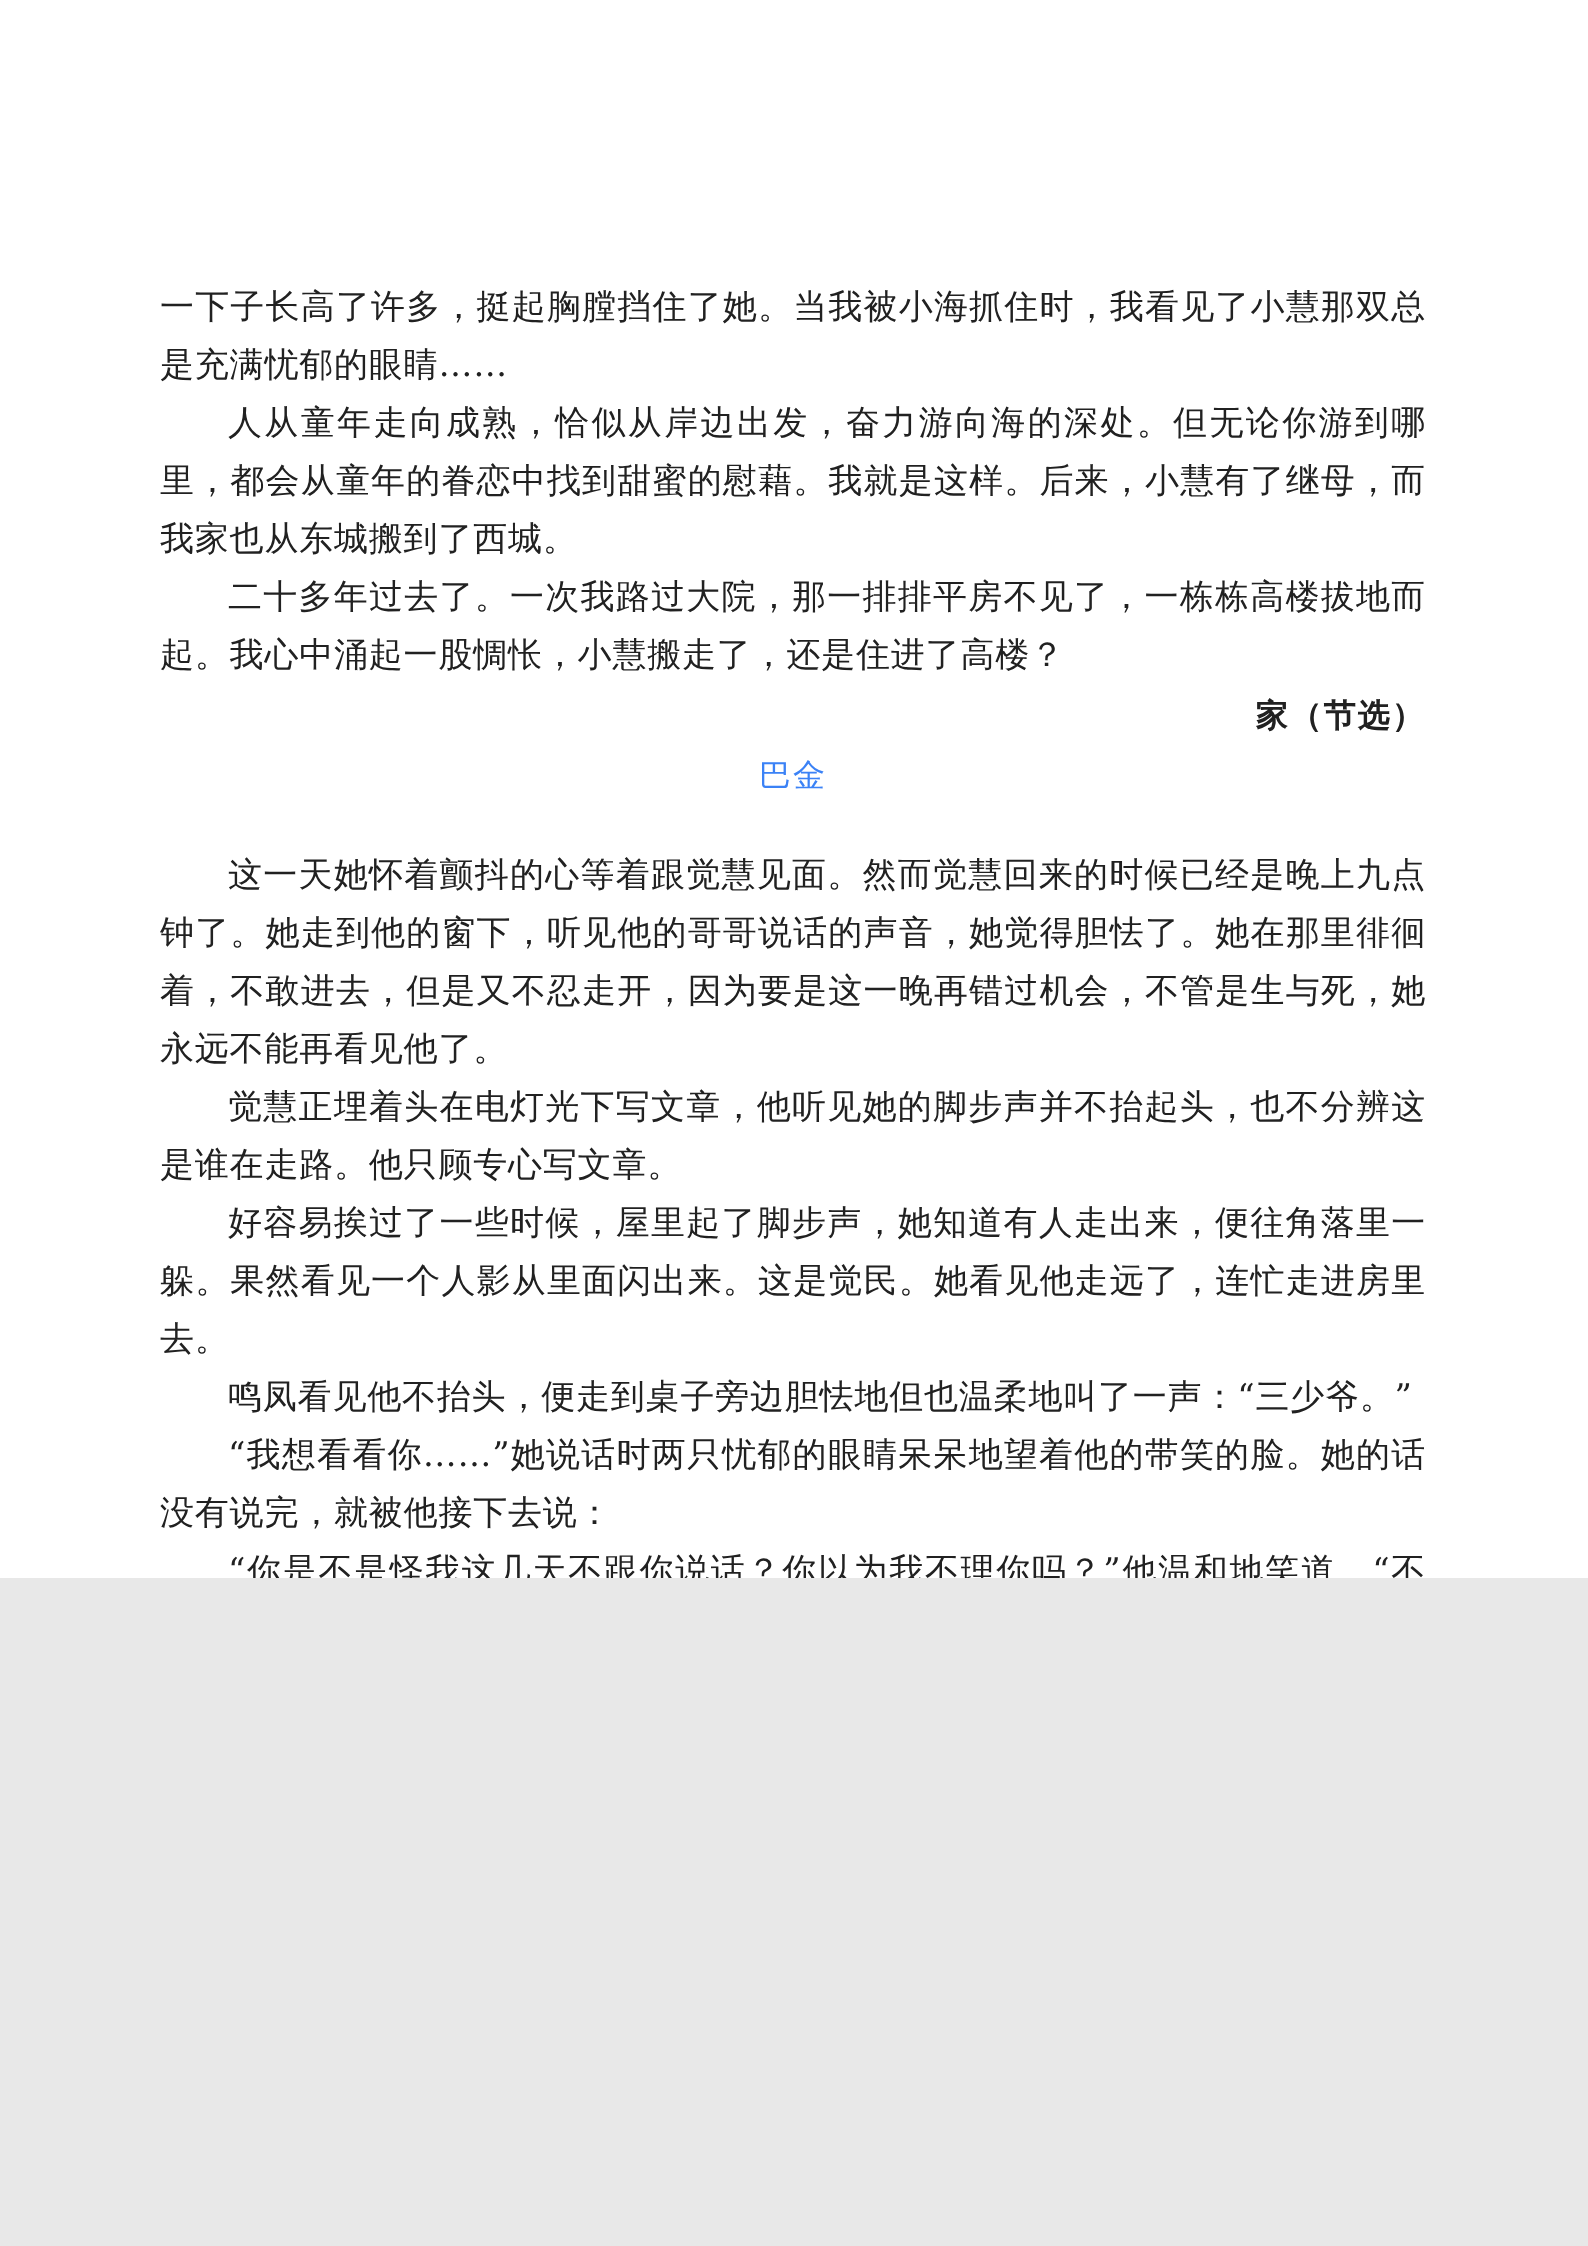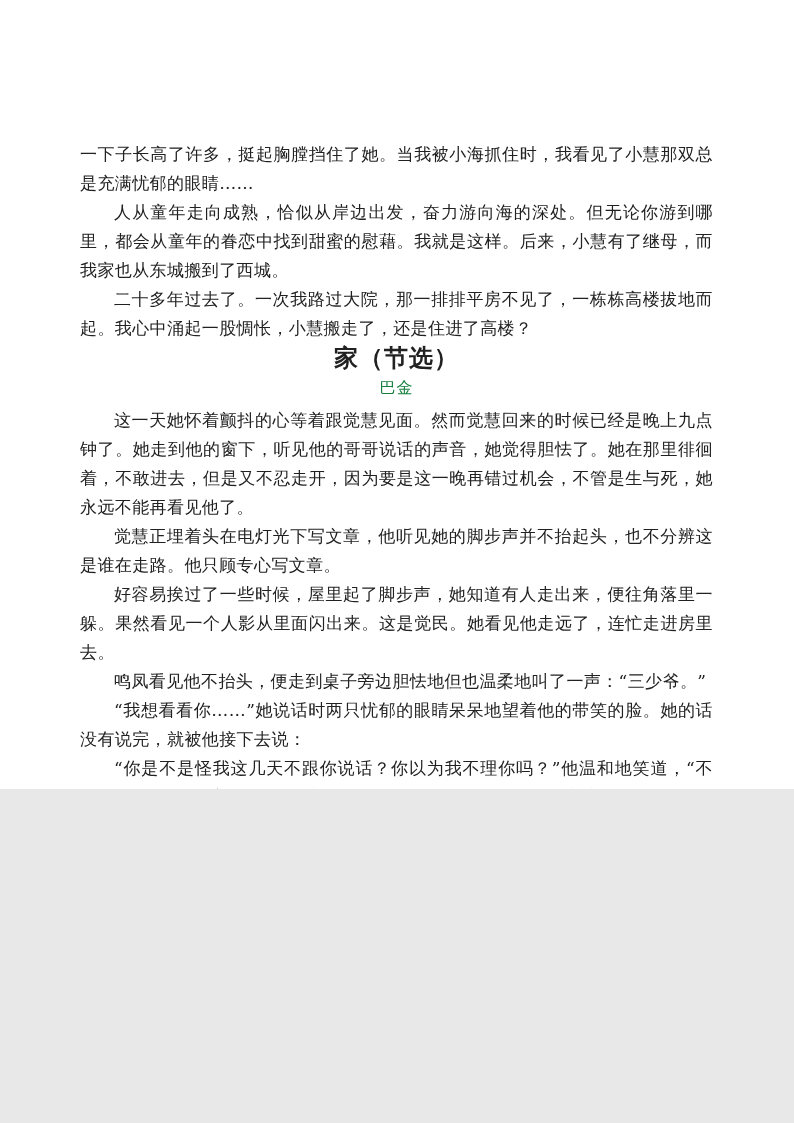--- a/index.html
+++ b/index.html
@@ -32,37 +32,37 @@
   }
   .section-heading {
     margin: 28px 0 0 25px;
     font-size: 20px;
     line-height: 30px;
     font-weight: bold;
     letter-spacing: 0.5px;
   }
   .story-title {
     margin: 0;
-    font-size: 24px;
+    font-size: 16px;
     line-height: 30px;
     font-weight: bold;
-    text-align: center;
+    text-align: right;
     letter-spacing: 1px;
   }
   .story-author {
     margin: 0;
     font-size: 16px;
     line-height: 30px;
     font-weight: normal;
     text-align: center;
     letter-spacing: 1px;
-    color: #15803d;
+    color: #3b82f6;
   }
   .story-section {
-    margin-top: 3px;
+    margin-top: 21px;
   }
 </style>
 </head>
 <body>
 
 <div class="page">
 
   <div class="intro-section">
       <p class="para">一下子长高了许多，挺起胸膛挡住了她。当我被小海抓住时，我看见了小慧那双总是充满忧郁的眼睛……</p>
       <p class="para indent">人从童年走向成熟，恰似从岸边出发，奋力游向海的深处。但无论你游到哪里，都会从童年的眷恋中找到甜蜜的慰藉。我就是这样。后来，小慧有了继母，而我家也从东城搬到了西城。</p>

